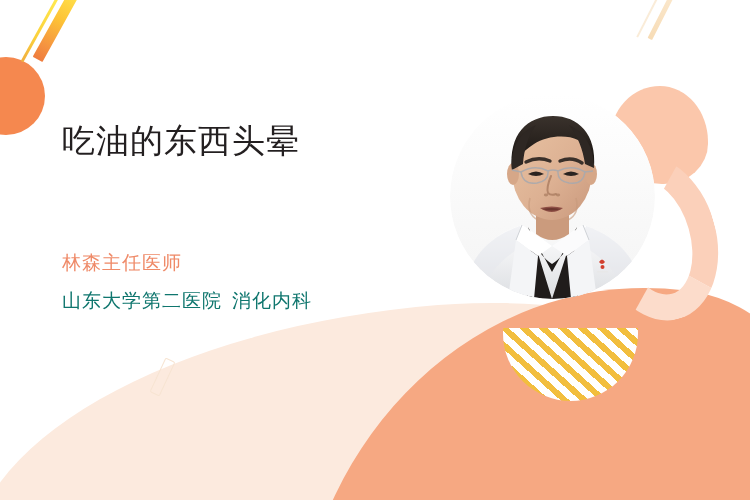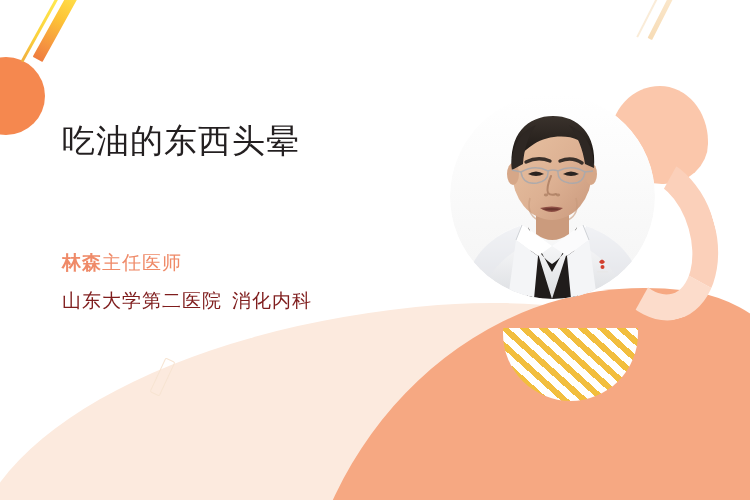--- a/index.html
+++ b/index.html
@@ -165,34 +165,34 @@
   }
   #doctor-line {
     position: absolute;
     left: 62px; top: 250px;
     font-size: 19px;
     line-height: 1.3;
     color: #ef8a68;
     white-space: nowrap;
   }
   #doctor-name {
-    font-weight: 700;
+    font-weight: 400;
     letter-spacing: 1px;
     margin-top: 8px;
   }
   #doctor-rank {
     font-weight: 400;
     letter-spacing: 1px;
   }
   #affiliation {
     position: absolute;
     left: 62px; top: 288px;
     font-size: 19px;
     line-height: 1.3;
-    color: #7f1d1d;
+    color: #0f766e;
     letter-spacing: 1px;
     white-space: nowrap;
   }
   #department { margin-left: 10px; }
 </style>
 </head>
 <body>
 
 <div id="card">
 

